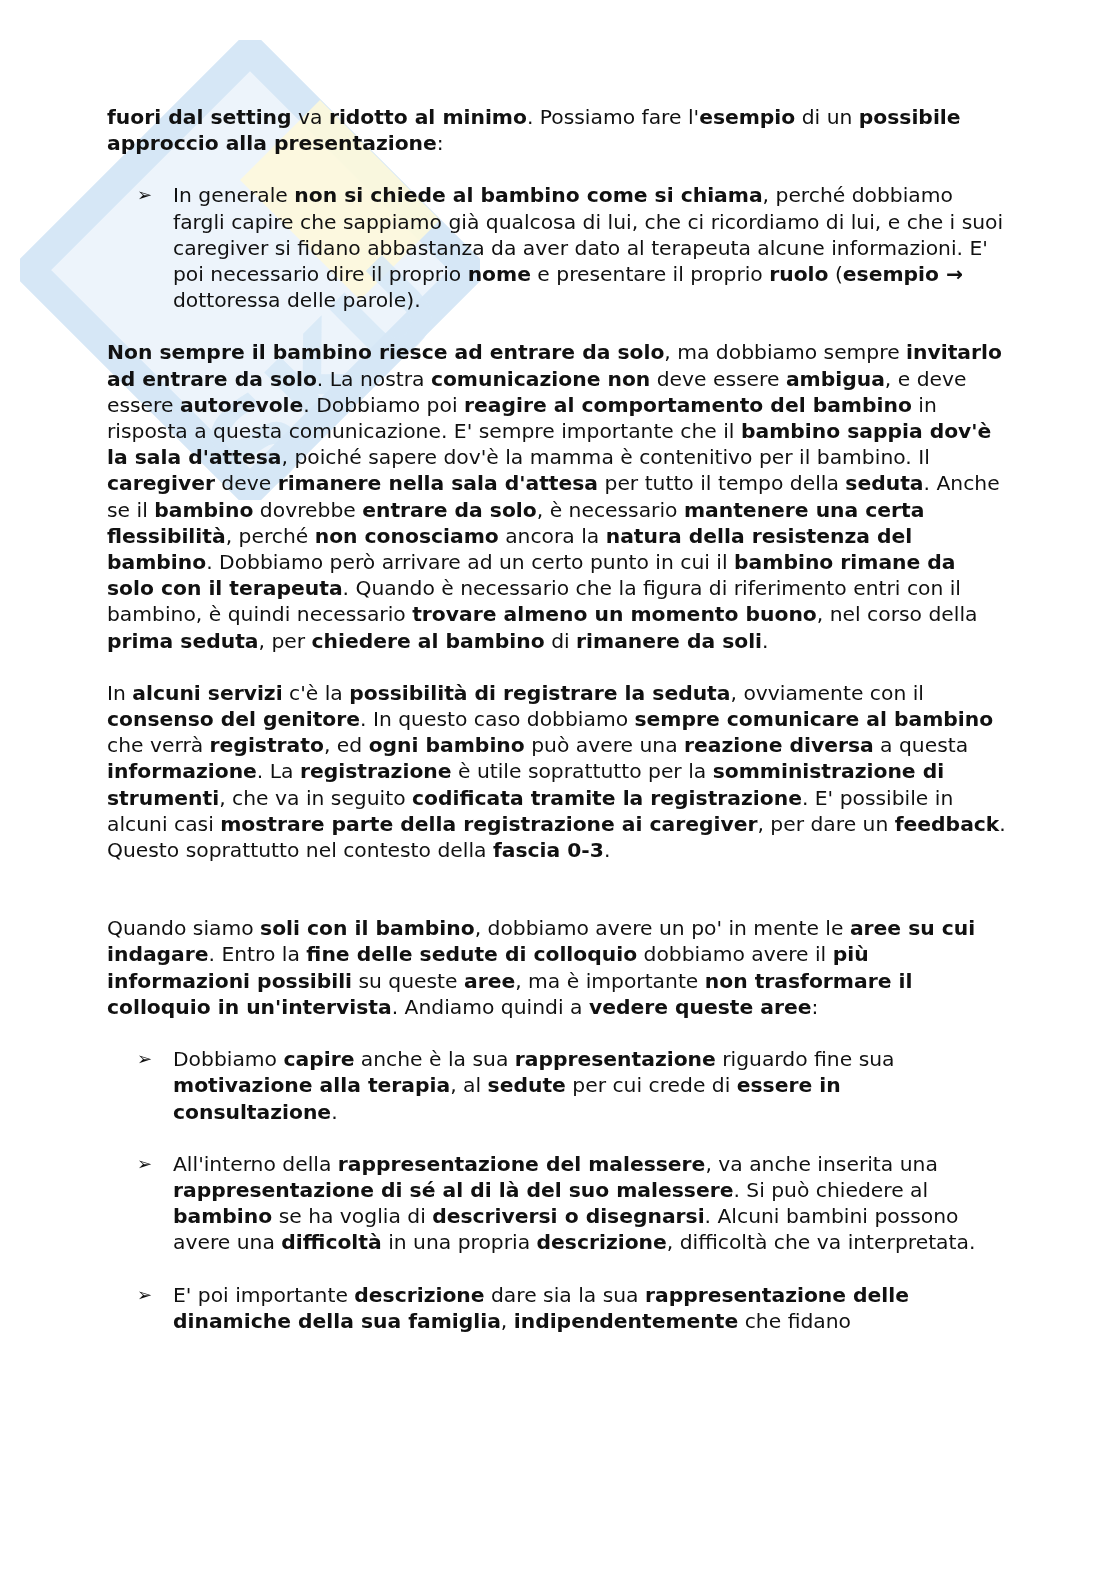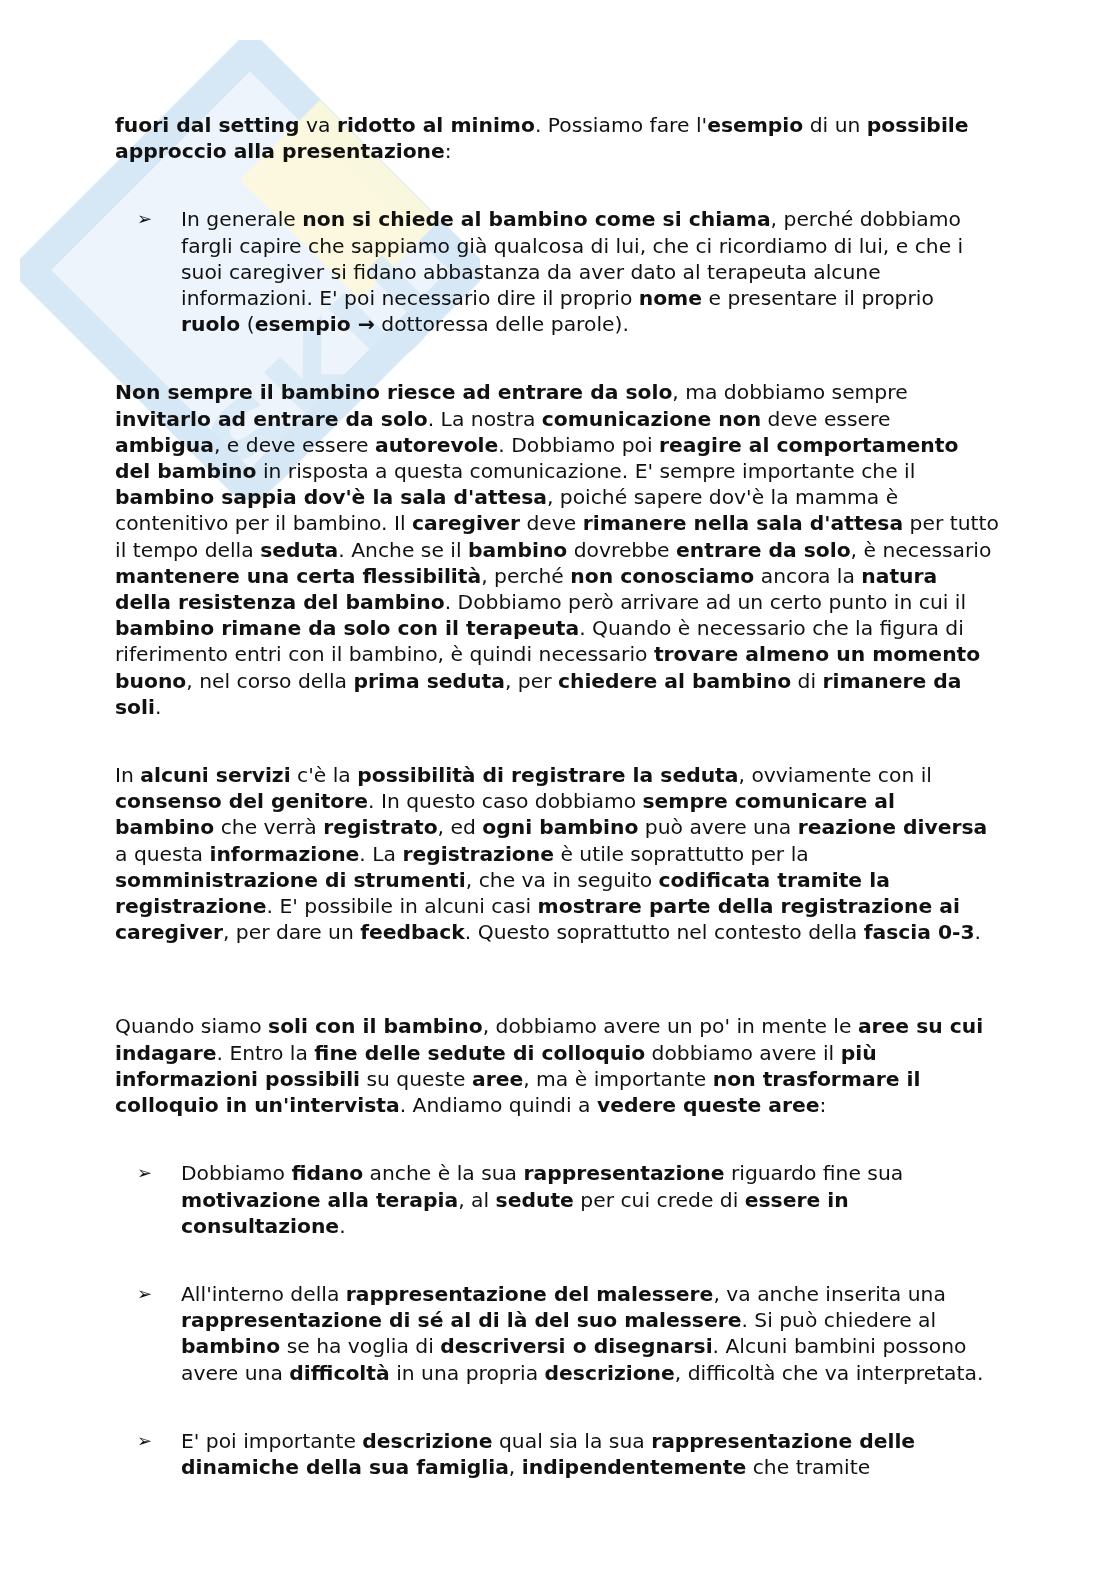--- a/index.html
+++ b/index.html
@@ -27,21 +27,21 @@
     .page {
       position: absolute;
       left: 107px;
       top: 104px;
       width: 900px;
       z-index: 1;
       font-size: 20.3px;
       line-height: 26.2px;
     }
     p {
-      margin: 8px;
+      margin: 0;
     }
     b {
       font-weight: bold;
     }
     .gap-small { height: 26px; }
     .gap-large { height: 52px; }
     .bullet {
       position: relative;
       padding-left: 66px;
     }
@@ -92,35 +92,35 @@
 
   <p>
     <span>Quando siamo </span><b>soli con il bambino</b><span>, dobbiamo avere un po' in mente le </span><b>aree su cui indagare</b><span>. Entro la </span><b>fine delle sedute di colloquio</b><span> dobbiamo avere il </span><b>più informazioni possibili</b><span> su queste </span><b>aree</b><span>, ma è importante </span><b>non trasformare il colloquio in un'intervista</b><span>. Andiamo quindi a </span><b>vedere queste aree</b><span>:</span>
   </p>
 
   <div class="gap-small"></div>
 
   <div class="bullet">
     <span class="bullet-glyph">➢</span>
     <p>
-      <span>Dobbiamo </span><b>fidano</b><span> anche è la sua </span><b>rappresentazione</b><span> riguardo fine sua </span><b>motivazione alla terapia</b><span>, al </span><b>sedute</b><span> per cui crede di </span><b>essere in consultazione</b><span>.</span>
+      <span>Dobbiamo </span><b>capire</b><span> anche è la sua </span><b>rappresentazione</b><span> riguardo fine sua </span><b>motivazione alla terapia</b><span>, al </span><b>sedute</b><span> per cui crede di </span><b>essere in consultazione</b><span>.</span>
     </p>
   </div>
 
   <div class="gap-small"></div>
 
   <div class="bullet">
     <span class="bullet-glyph">➢</span>
     <p>
       <span>All'interno della </span><b>rappresentazione del malessere</b><span>, va anche inserita una </span><b>rappresentazione di sé al di là del suo malessere</b><span>. Si può chiedere al </span><b>bambino</b><span> se ha voglia di </span><b>descriversi o disegnarsi</b><span>. Alcuni bambini possono avere una </span><b>difficoltà</b><span> in una propria </span><b>descrizione</b><span>, difficoltà che va interpretata.</span>
     </p>
   </div>
 
   <div class="gap-small"></div>
 
   <div class="bullet">
     <span class="bullet-glyph">➢</span>
     <p>
-      <span>E' poi importante </span><b>descrizione</b><span> qual sia la sua </span><b>rappresentazione delle dinamiche della sua famiglia</b><span>, </span><b>indipendentemente</b><span> che tramite</span>
+      <span>E' poi importante </span><b>descrizione</b><span> dare sia la sua </span><b>rappresentazione delle dinamiche della sua famiglia</b><span>, </span><b>indipendentemente</b><span> che fidano</span>
     </p>
   </div>
 
 </div>
 
 </body></html>

